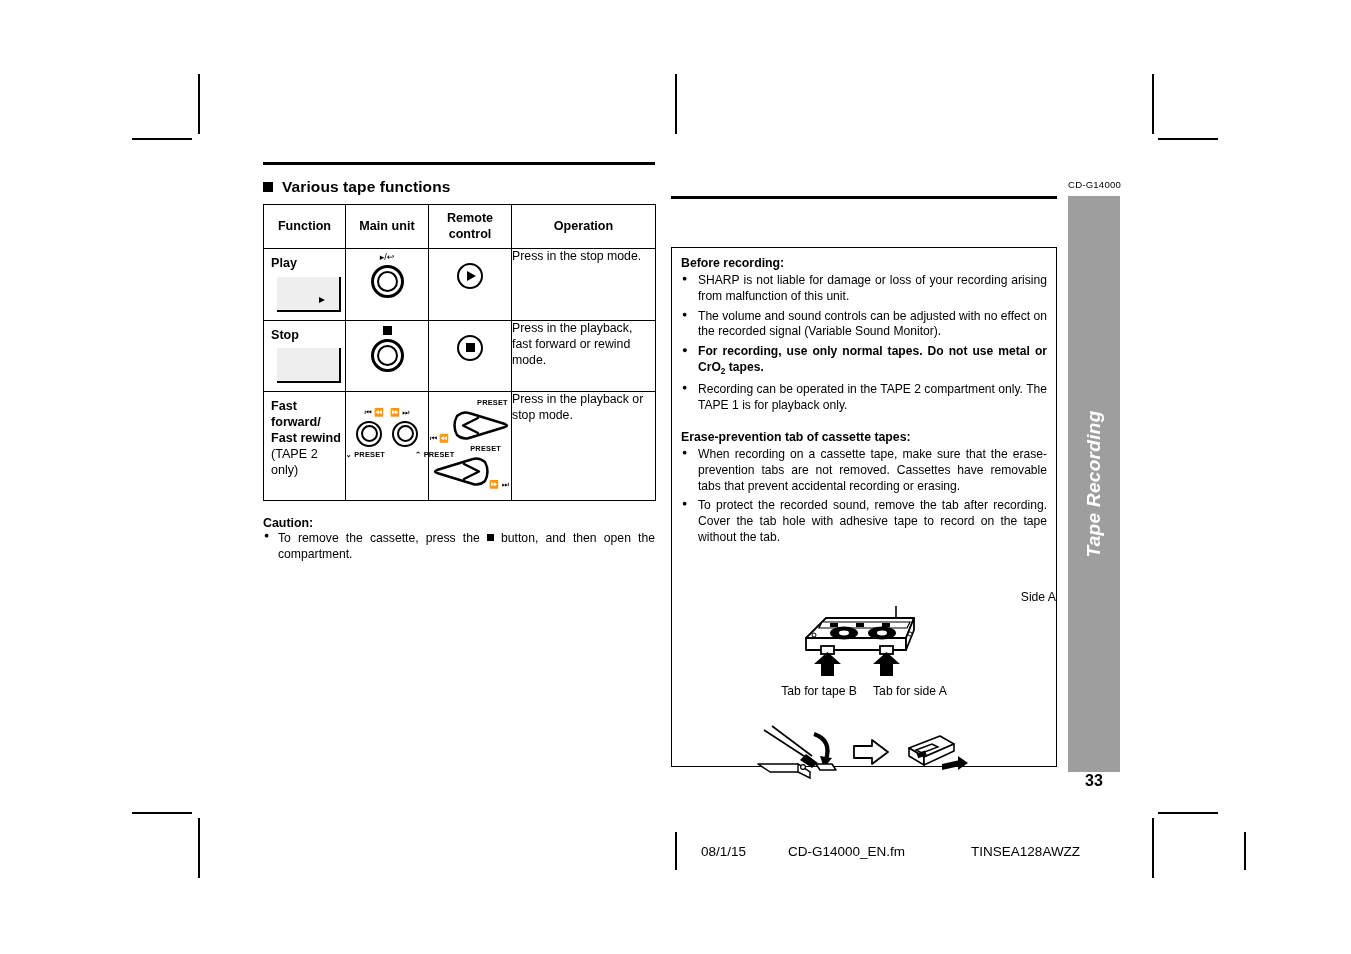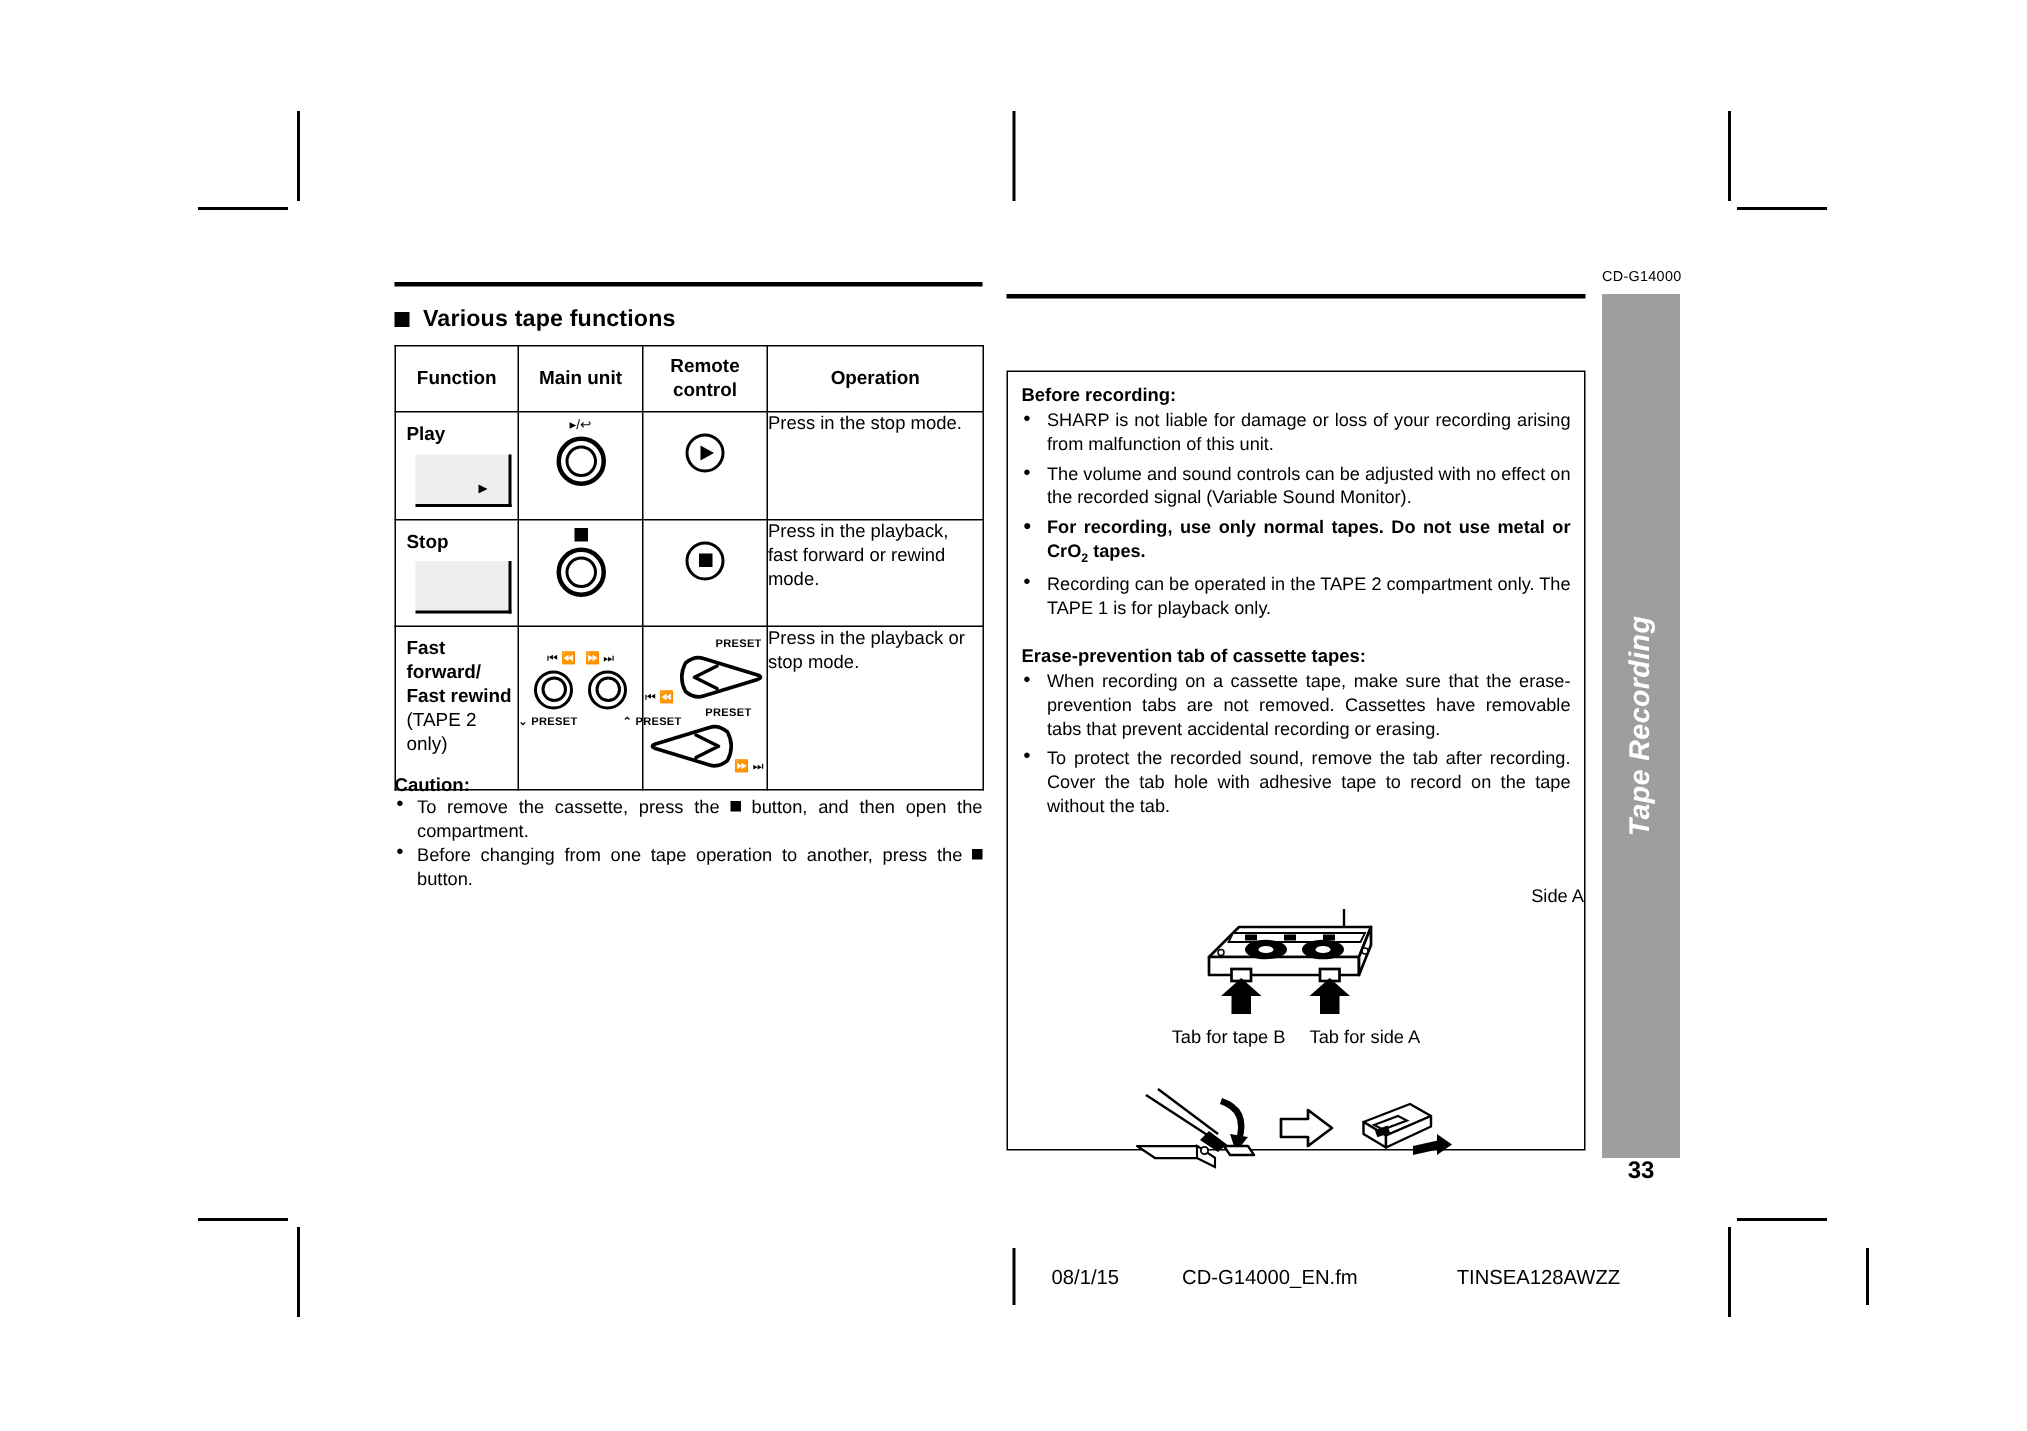--- a/index.html
+++ b/index.html
@@ -8,21 +8,21 @@
     font-family:"Liberation Sans", sans-serif;color:#000;
   }
   .page{position:absolute;inset:0;}
 
   
   .cm{position:absolute;background:#000;}
   .cm.v{width:2px;}
   .cm.h{height:2px;}
 
   
-  #left-col{position:absolute;left:263px;top:188px;width:392px;}
+  #left-col{position:absolute;left:263px;top:162px;width:392px;}
   .rule-top{height:3px;background:#000;width:392px;}
 
   .sec-head{
     display:flex;align-items:center;gap:9px;
     margin-top:13px;font-size:15.5px;font-weight:bold;letter-spacing:.1px;
   }
   .sec-head .sq{width:10px;height:10px;background:#000;display:inline-block;}
 
   table.fn{
     border-collapse:collapse;width:392px;margin-top:8px;
@@ -265,21 +265,20 @@
           <td class="op">Press in the playback or stop mode.</td>
         </tr>
       </tbody>
     </table>
   </div>
 
   <div id="caution">
     <div class="cap">Caution:</div>
     <ul class="bl">
       <li><span>To remove the cassette, press the </span><span class="isq"></span><span> button, and then open the compartment.</span></li>
-      <li><span>Before changing from one tape operation to another, press the </span><span class="isq"></span><span> button.</span></li>
     </ul>
   </div>
 
   <div id="title-rule"></div>
   <div id="model-code">CD-G14000</div>
 
   <div id="panel">
     <div class="ph">Before recording:</div>
     <ul class="bl2">
       <li>SHARP is not liable for damage or loss of your recording arising from malfunction of this unit.</li>

